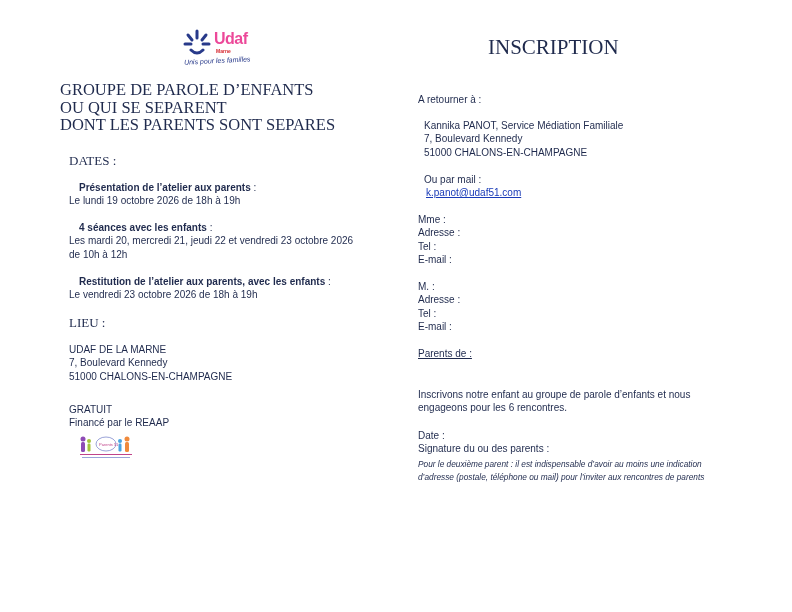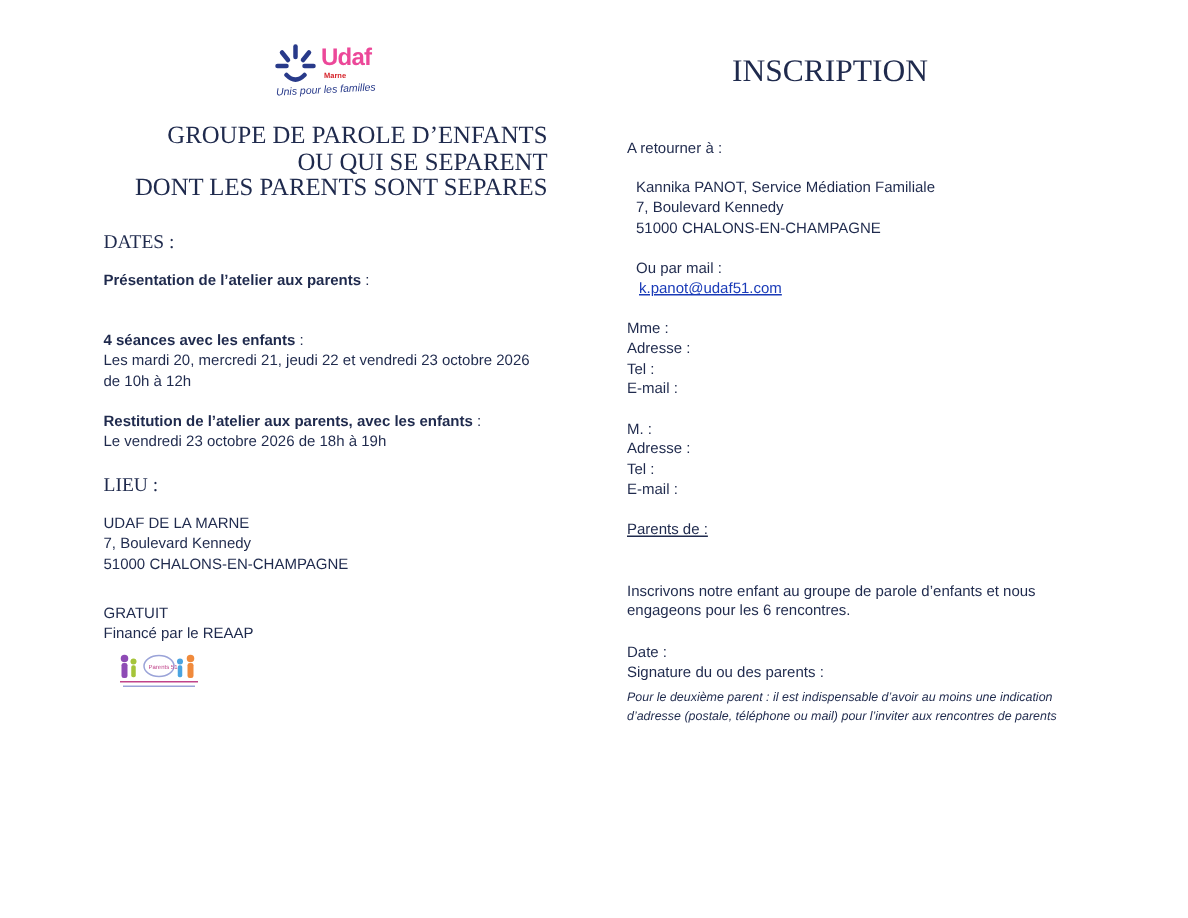--- a/index.html
+++ b/index.html
@@ -1,25 +1,25 @@
 <!DOCTYPE html>
 <html><head>
 <meta charset="utf-8">
 <style>
   html, body { margin:0; padding:0; background:#ffffff; }
   body { width:792px; height:612px; position:relative; overflow:hidden; color:#1f2a4d; font-family:"Liberation Sans", sans-serif; }
   .abs { position:absolute; }
   .serif { font-family:Liberation Serif, serif; color:#1f2a4d; }
   .small { font-size:10px; line-height:13.4px; }
-  .b { font-weight:bold; }
+  .b { font-weight:bold;margin-left:10px; }
   .logo { left:180px; top:26px; width:90px; height:44px; }
   .logo-text { position:absolute; left:34px; top:4px; color:#ec4899; font-weight:bold; font-size:16px; letter-spacing:-0.5px; }
   .logo-sub { position:absolute; left:36px; top:22px; color:#d6262d; font-size:5px; font-weight:bold; }
   .logo-tag { position:absolute; left:4px; top:31px; color:#283a8a; font-size:7px; font-style:italic; transform:rotate(-3deg); white-space:nowrap; }
-  .title-left { left:60px; top:81px; width:305px; text-align:right; font-size:16.5px; line-height:17.5px; }
+  .title-left { left:60px; top:81px; width:305px; text-align:left; font-size:16.5px; line-height:17.5px; }
   .hdr { font-size:13px; }
   .title-right { left:488px; top:35px; font-size:21px; }
   .link { color:#1a3bb8; text-decoration:underline; }
   .reaap { left:78px; top:435px; width:58px; height:26px; }
 </style>
 </head>
 <body>
 
 <div class="abs logo">
   <svg width="30" height="30" viewBox="0 0 30 30" style="position:absolute;left:2px;top:2px">
@@ -40,20 +40,21 @@
 <div class="abs serif title-left">
   <div>GROUPE DE PAROLE D’ENFANTS</div>
   <div>OU QUI SE SEPARENT</div>
   <div>DONT LES PARENTS SONT SEPARES</div>
 </div>
 
 <div class="abs serif hdr" style="left:69px;top:153px;">DATES :</div>
 
 <div class="abs small" style="left:69px;top:181px;width:300px;">
   <div><span class="b">Présentation de l’atelier aux parents</span><span> :</span></div>
+  <div>Le lundi 19 octobre 2026 de 18h à 19h</div>
 </div>
 
 <div class="abs small" style="left:69px;top:221px;width:300px;">
   <div><span class="b">4 séances avec les enfants</span><span> :</span></div>
   <div>Les mardi 20, mercredi 21, jeudi 22 et vendredi 23 octobre 2026</div>
   <div>de 10h à 12h</div>
 </div>
 
 <div class="abs small" style="left:69px;top:275px;width:300px;">
   <div><span class="b">Restitution de l’atelier aux parents, avec les enfants</span><span> :</span></div>

